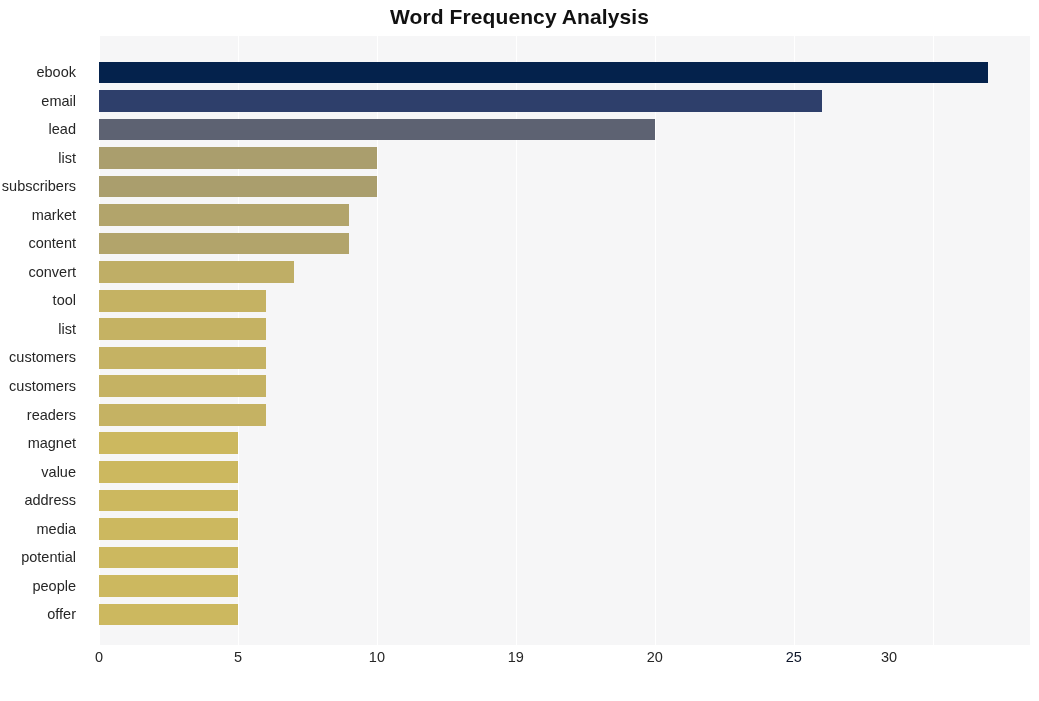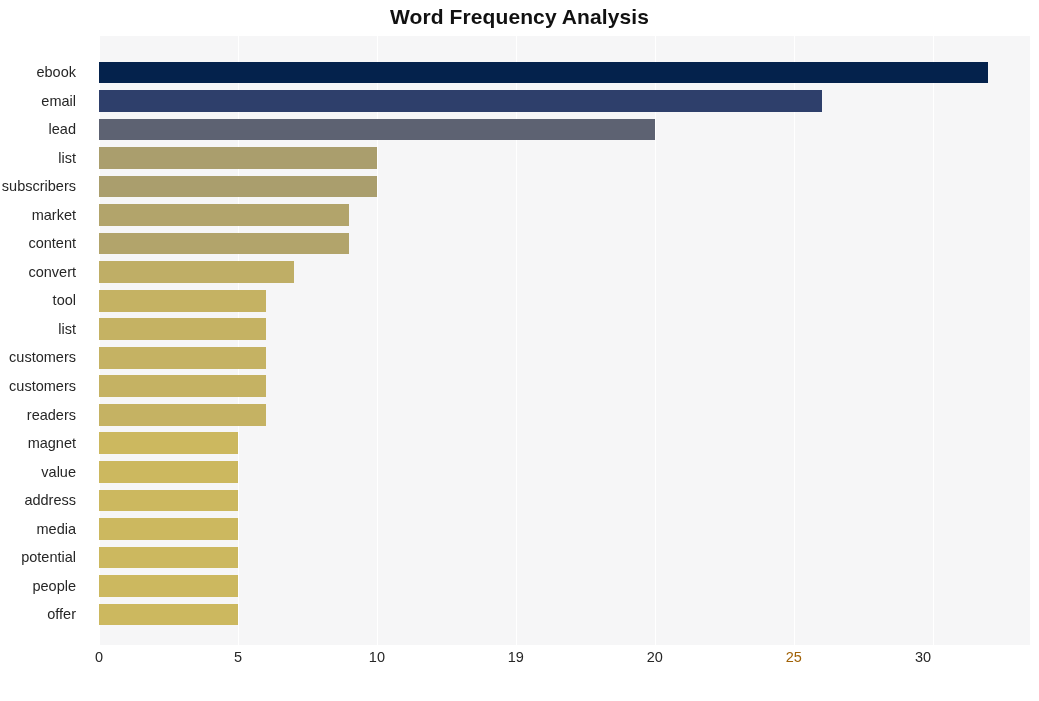--- a/index.html
+++ b/index.html
@@ -226,18 +226,18 @@
       <div class="ylabel" style="top: 535.692px; height: 28.5246px; line-height: 28.5246px; color: rgb(38, 38, 38);">people</div>
       <div class="ylabel" style="top: 564.216px; height: 28.5246px; line-height: 28.5246px; color: rgb(38, 38, 38);">offer</div>
     </div>
 
   <div class="xlabels-layer" id="xlabels-layer">
       <div class="xtick-label" style="left: 99px; color: rgb(38, 38, 38);">0</div>
       <div class="xtick-label" style="left: 237.955px; color: rgb(38, 38, 38);">5</div>
       <div class="xtick-label" style="left: 376.91px; color: rgb(38, 38, 38);">10</div>
       <div class="xtick-label" style="left: 515.866px; color: rgb(38, 38, 38);">19</div>
       <div class="xtick-label" style="left: 654.821px; color: rgb(38, 38, 38);">20</div>
-      <div class="xtick-label" style="left: 793.776px; color: #a16207;">25</div>
-      <div class="xtick-label" style="left: 923px; color: rgb(38, 38, 38);">30</div>
+      <div class="xtick-label" style="left: 793.776px; color: #0f172a;">25</div>
+      <div class="xtick-label" style="left: 889px; color: rgb(38, 38, 38);">30</div>
     </div>
 
 
 </div>
 
 </body></html>

